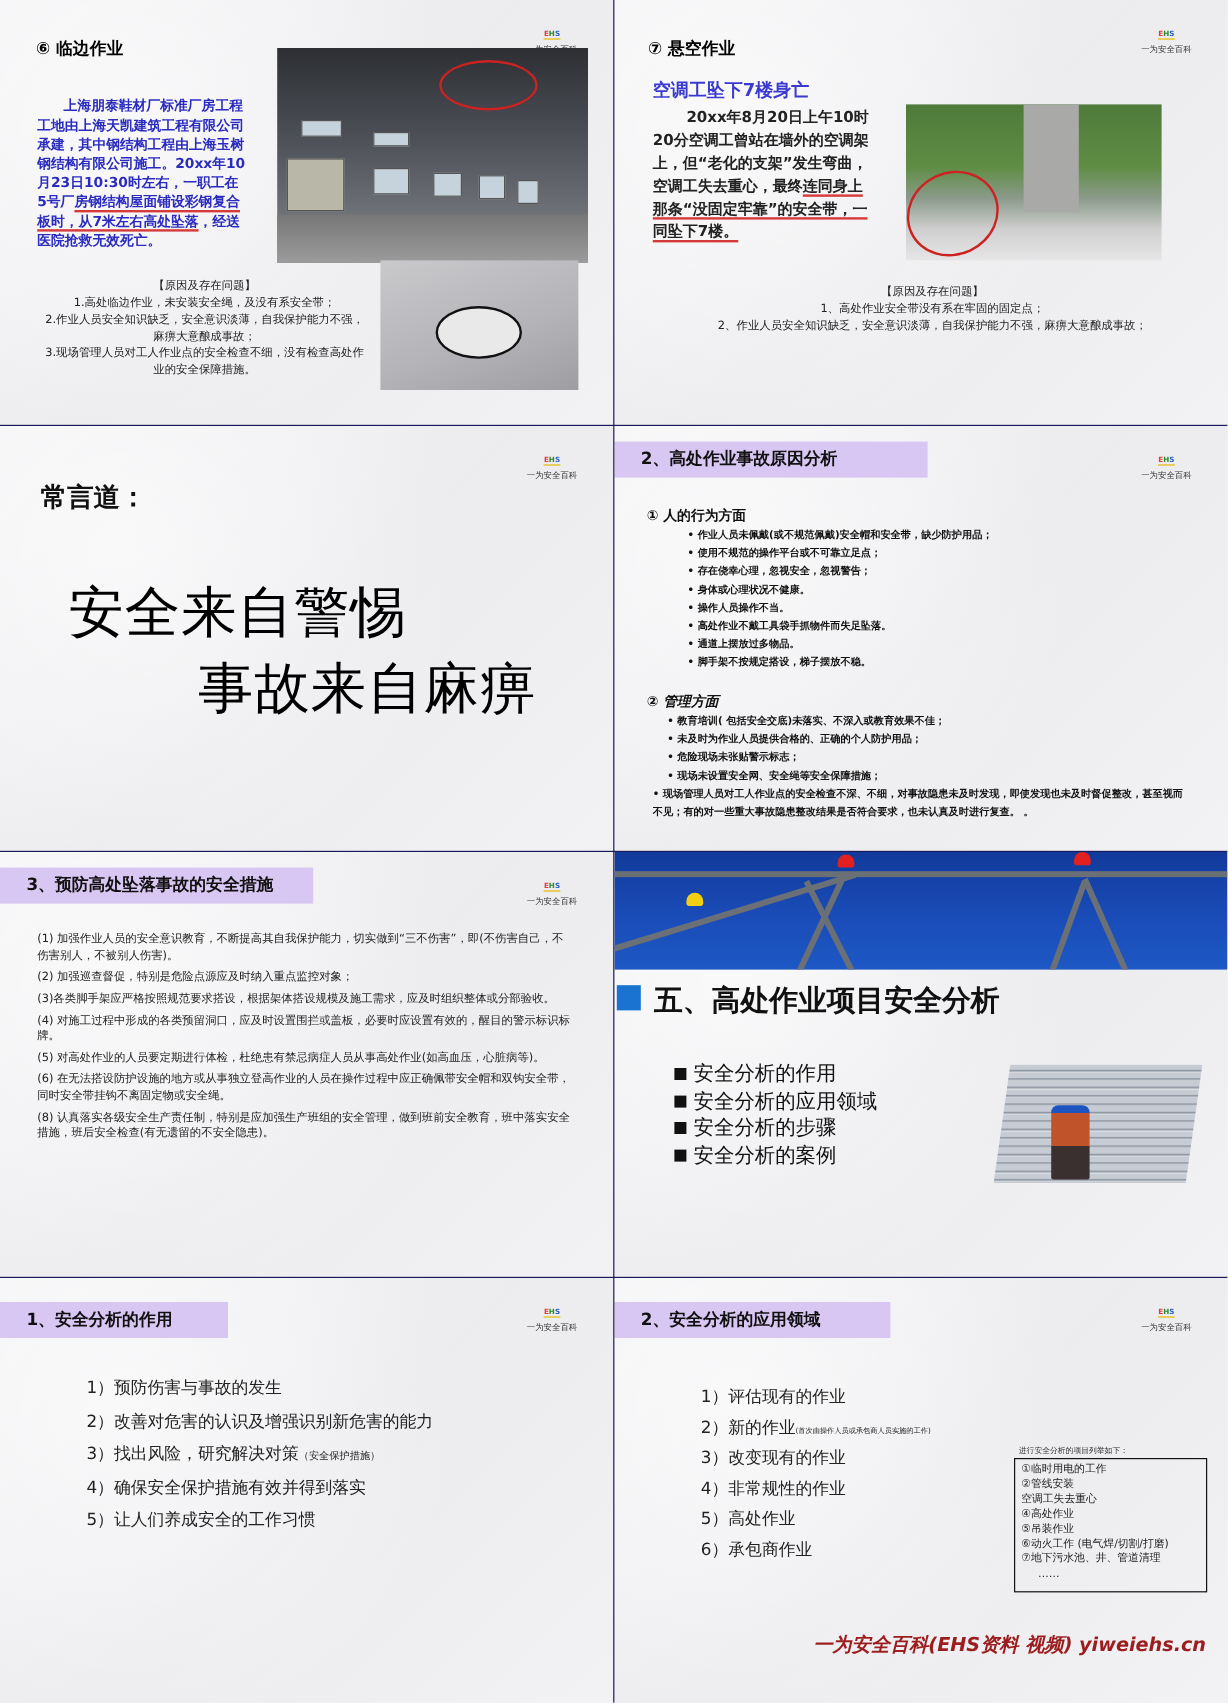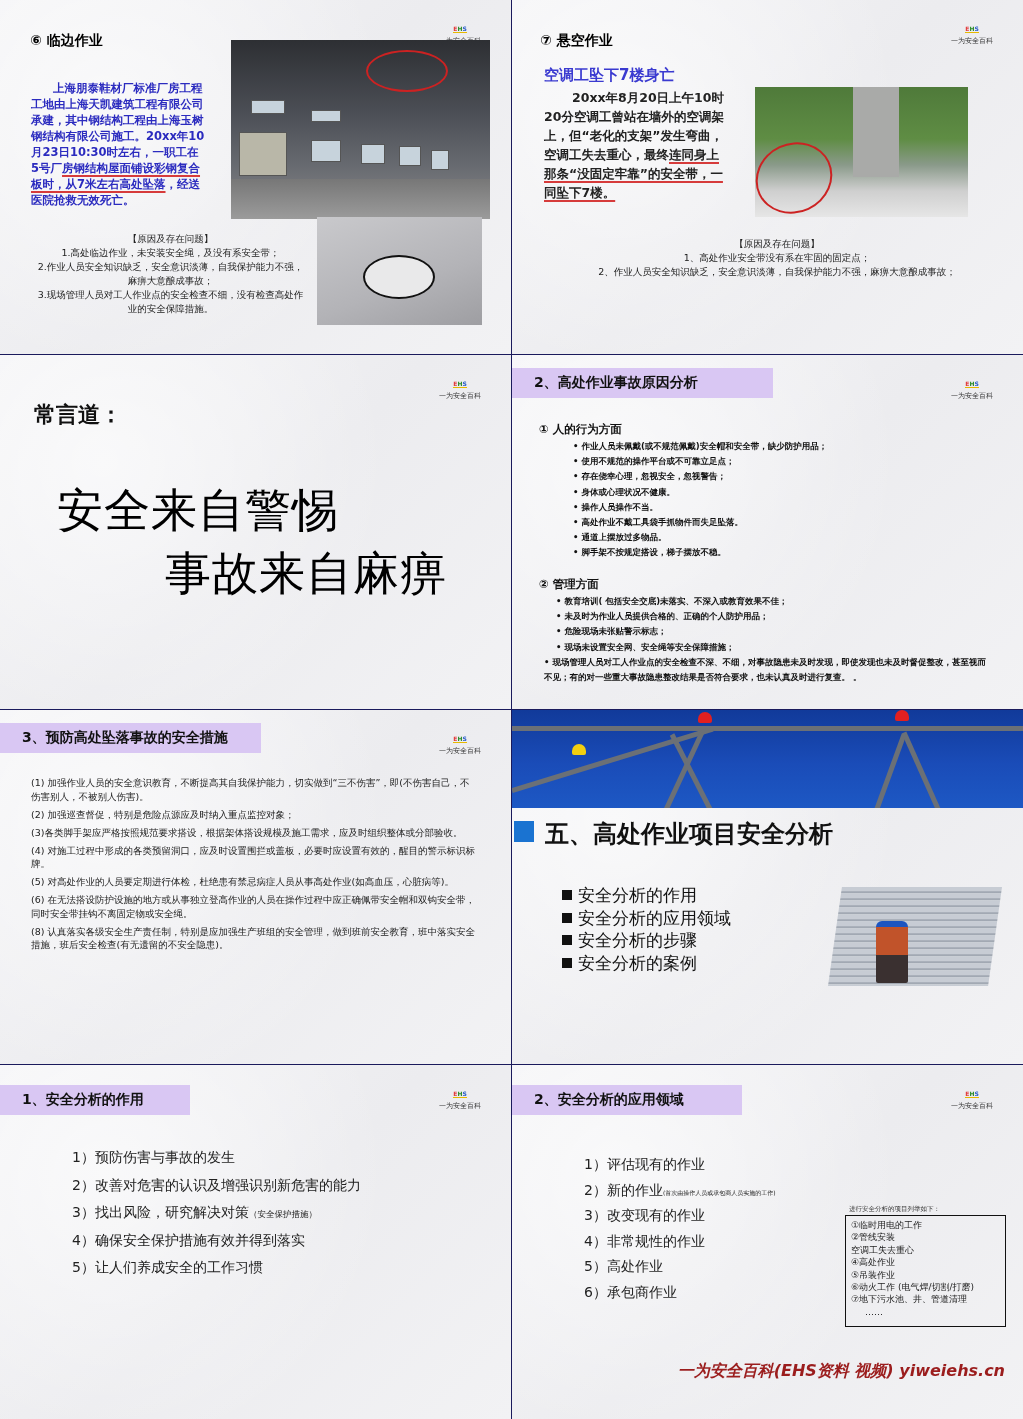--- a/index.html
+++ b/index.html
@@ -65,21 +65,21 @@
   
   .tag { position: absolute; left: 0; top: 13px; height: 30px; background: #d9c7f3; padding-left: 22px; display: flex; align-items: center; font-size: 14px; font-weight: bold; color: #111; }
   .s4 .tag { width: 261px; }
   .s5 .tag { width: 261px; }
   .s7 .tag { width: 190px; top: 20px; }
   .s8 .tag { width: 230px; top: 20px; }
 
   
   .sec { position: absolute; font-size: 11.5px; font-weight: bold; }
   .s4 .sec1 { left: 27px; top: 67px; }
-  .s4 .sec2 { left: 27px; top: 222px; }
+  .s4 .sec2 { left: 27px; top: 222px; font-style: italic; }
   .bul { position: absolute; font-size: 8.5px; font-weight: bold; line-height: 15.2px; color: #111; }
   .s4 .bul1 { left: 44px; top: 84px; margin-left: 17px; }
   .s4 .bul2 { left: 44px; top: 239px; width: 430px; }
 
   
   .s5 .measures { position: absolute; left: 31px; top: 66px; width: 448px; font-size: 9.5px; line-height: 13.5px; color: #222; }
   .s5 .measures p { margin-bottom: 4.5px; }
 
   
   .s6 .banner { position: absolute; left: 0; top: 0; width: 511px; height: 98px; background: linear-gradient(180deg, #113a9a 0%, #1a4cb8 55%, #1d58c4 100%); overflow: hidden; }

